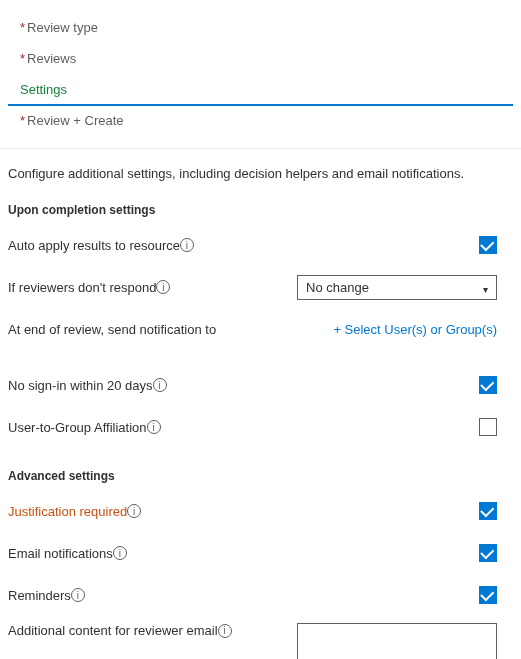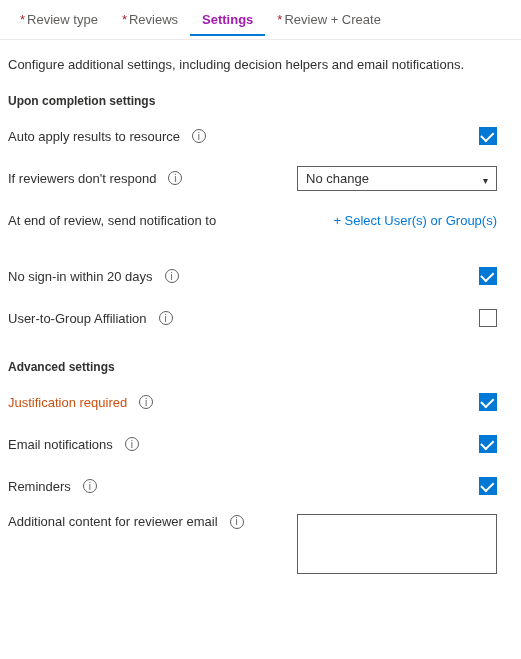--- a/index.html
+++ b/index.html
@@ -7,33 +7,34 @@
       font-family: 'Segoe UI', Arial, sans-serif;
       font-size: 13px;
       color: #323130;
       background: #fff;
       width: 521px;
       min-height: 659px;
     }
     .tabs {
       display: flex;
       border-bottom: 1px solid #edebe9;
-      padding: 4px 8px;
+      padding: 12px 8px;
+      flex-direction: column;
     }
     .tab {
       padding: 8px 12px;
       cursor: pointer;
       font-size: 13px;
       color: #605e5c;
       position: relative;
       white-space: nowrap;
     }
     .tab.active {
-      color: #a21caf;
-      font-weight: 700;
+      color: #15803d;
+      font-weight: 400;
     }
     .tab.active::after {
       content: '';
       position: absolute;
       bottom: -1px;
       left: 0;
       right: 0;
       height: 2px;
       background: #0078d4;
     }
@@ -62,21 +63,21 @@
     .setting-row {
       display: flex;
       align-items: center;
       justify-content: space-between;
       margin-bottom: 14px;
       min-height: 28px;
     }
     .setting-label {
       display: flex;
       align-items: center;
-      gap: 12px;
+      gap: 0;
       color: #323130;
       font-size: 13px;
     }
     .setting-label.orange {
       color: #ca5010;
     }
     .info-icon {
       display: inline-flex;
       align-items: center;
       justify-content: center;

